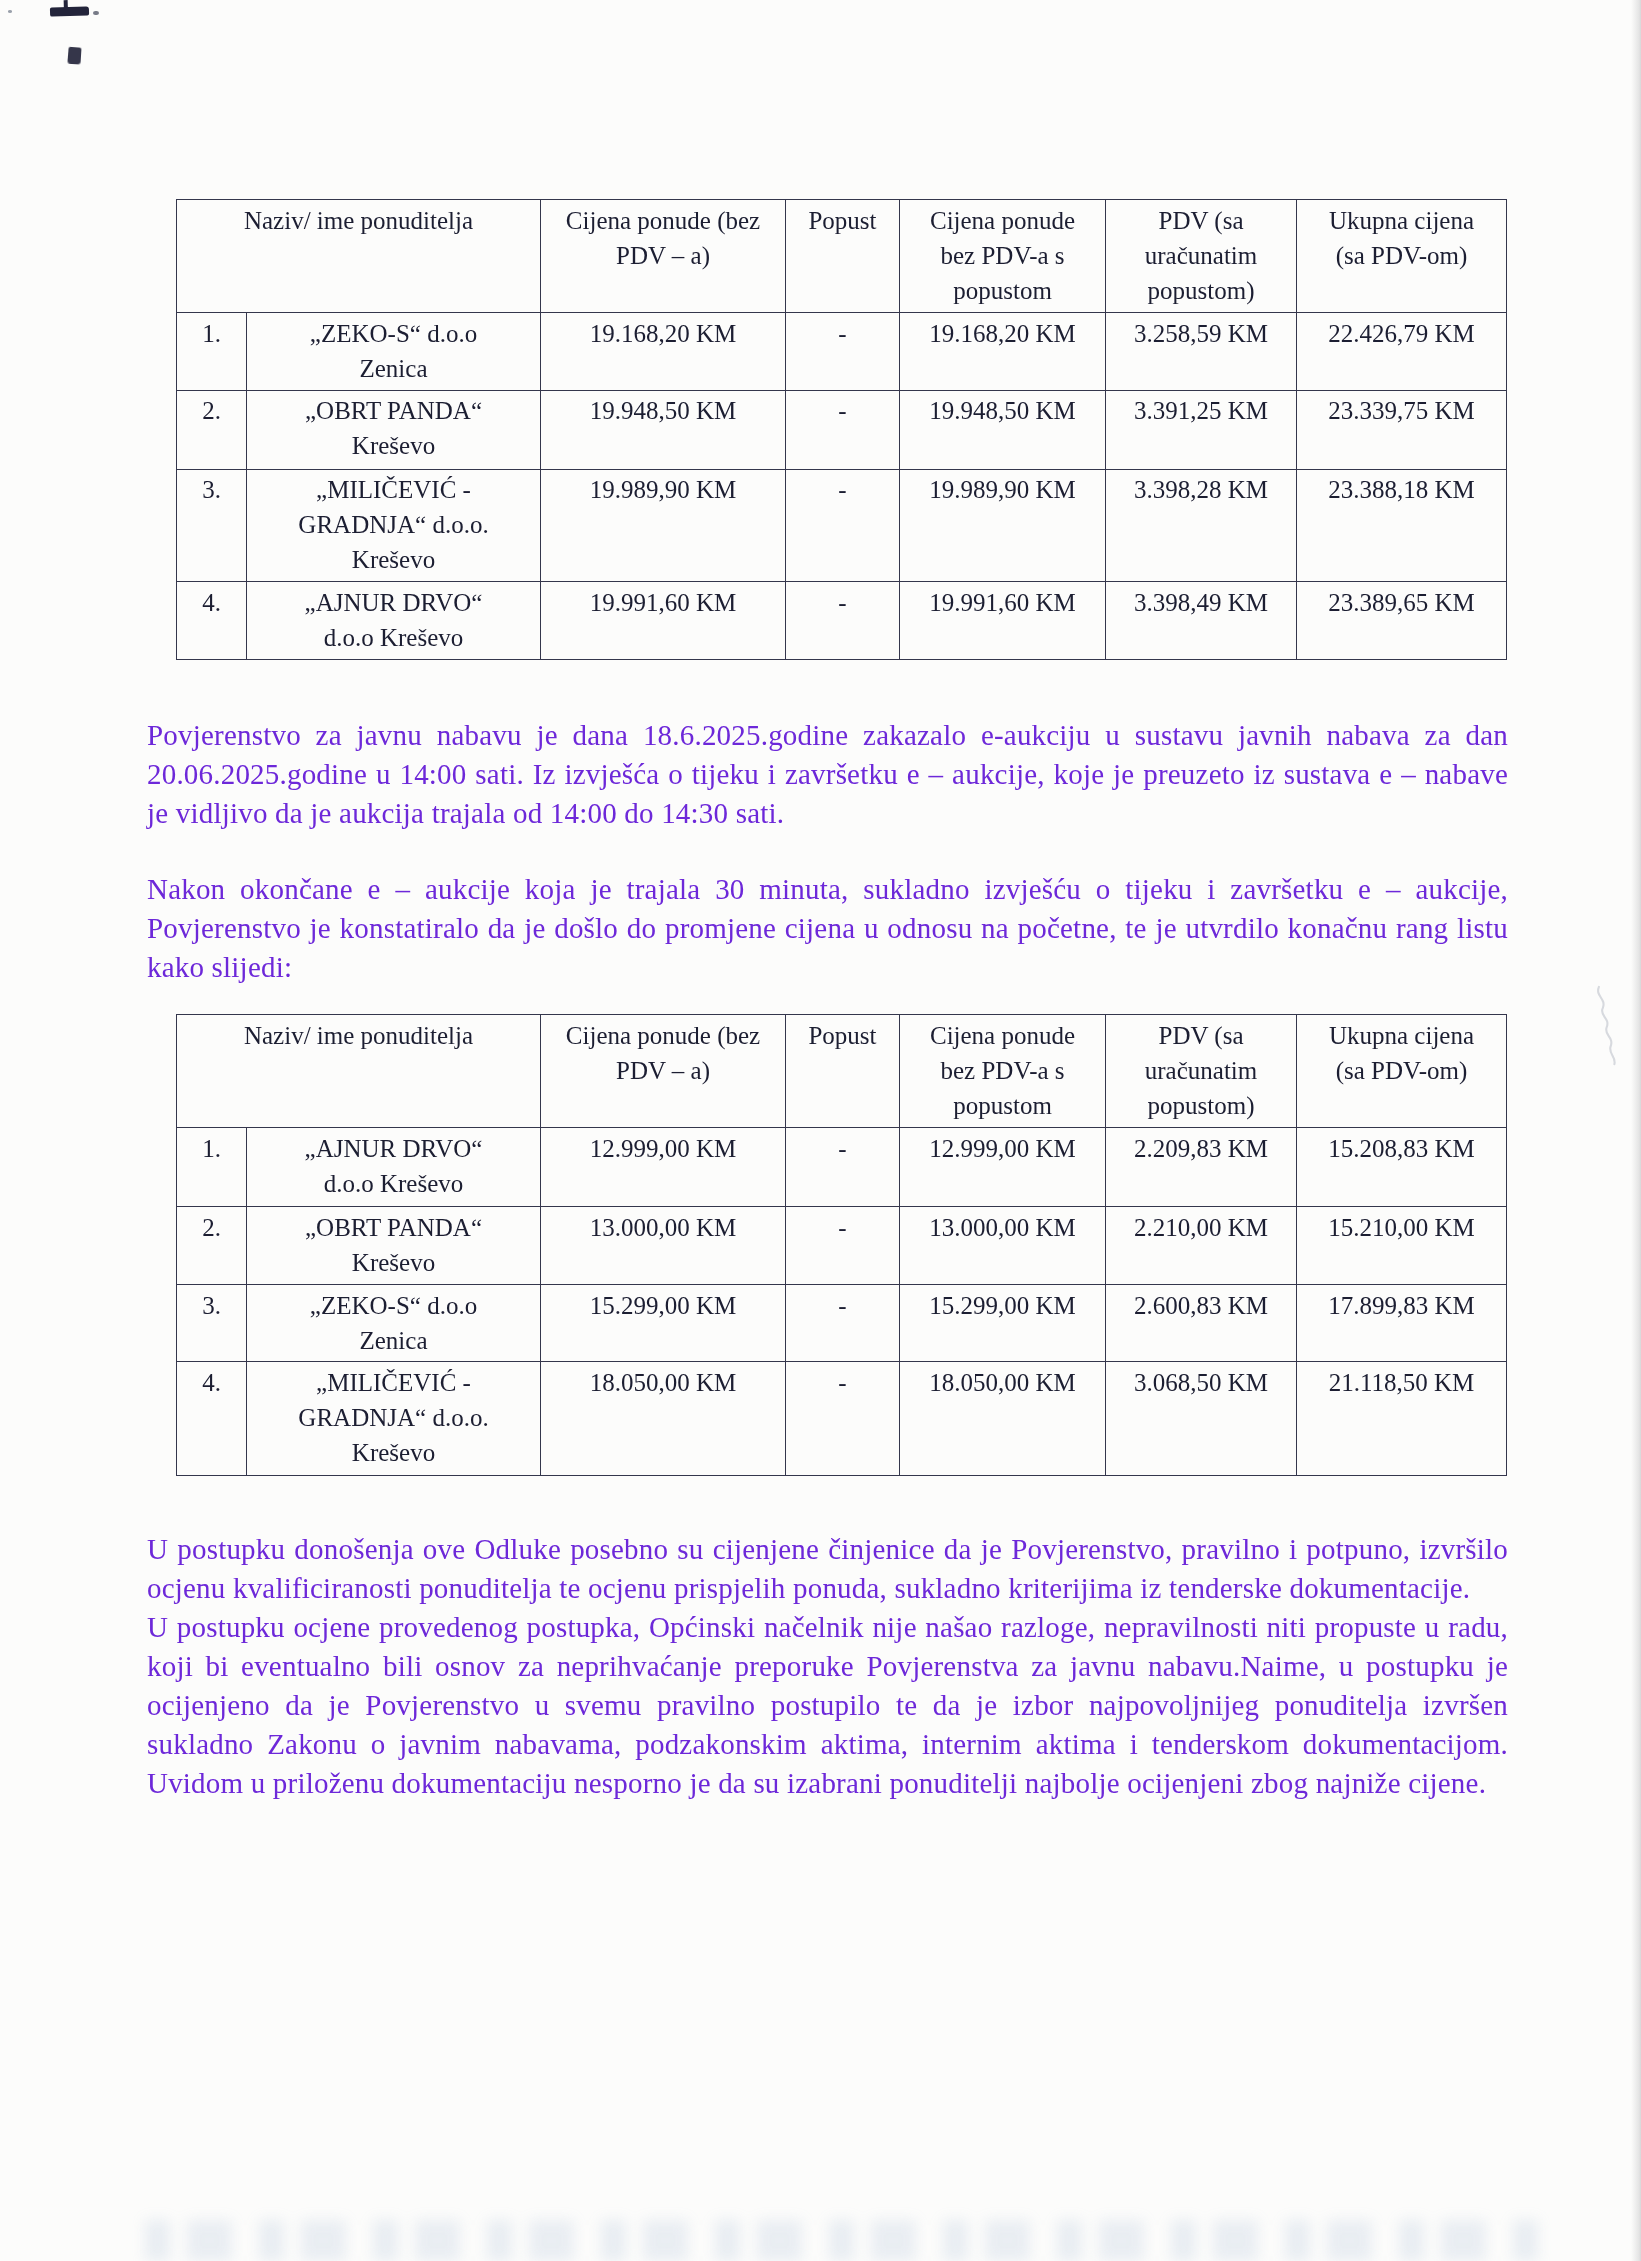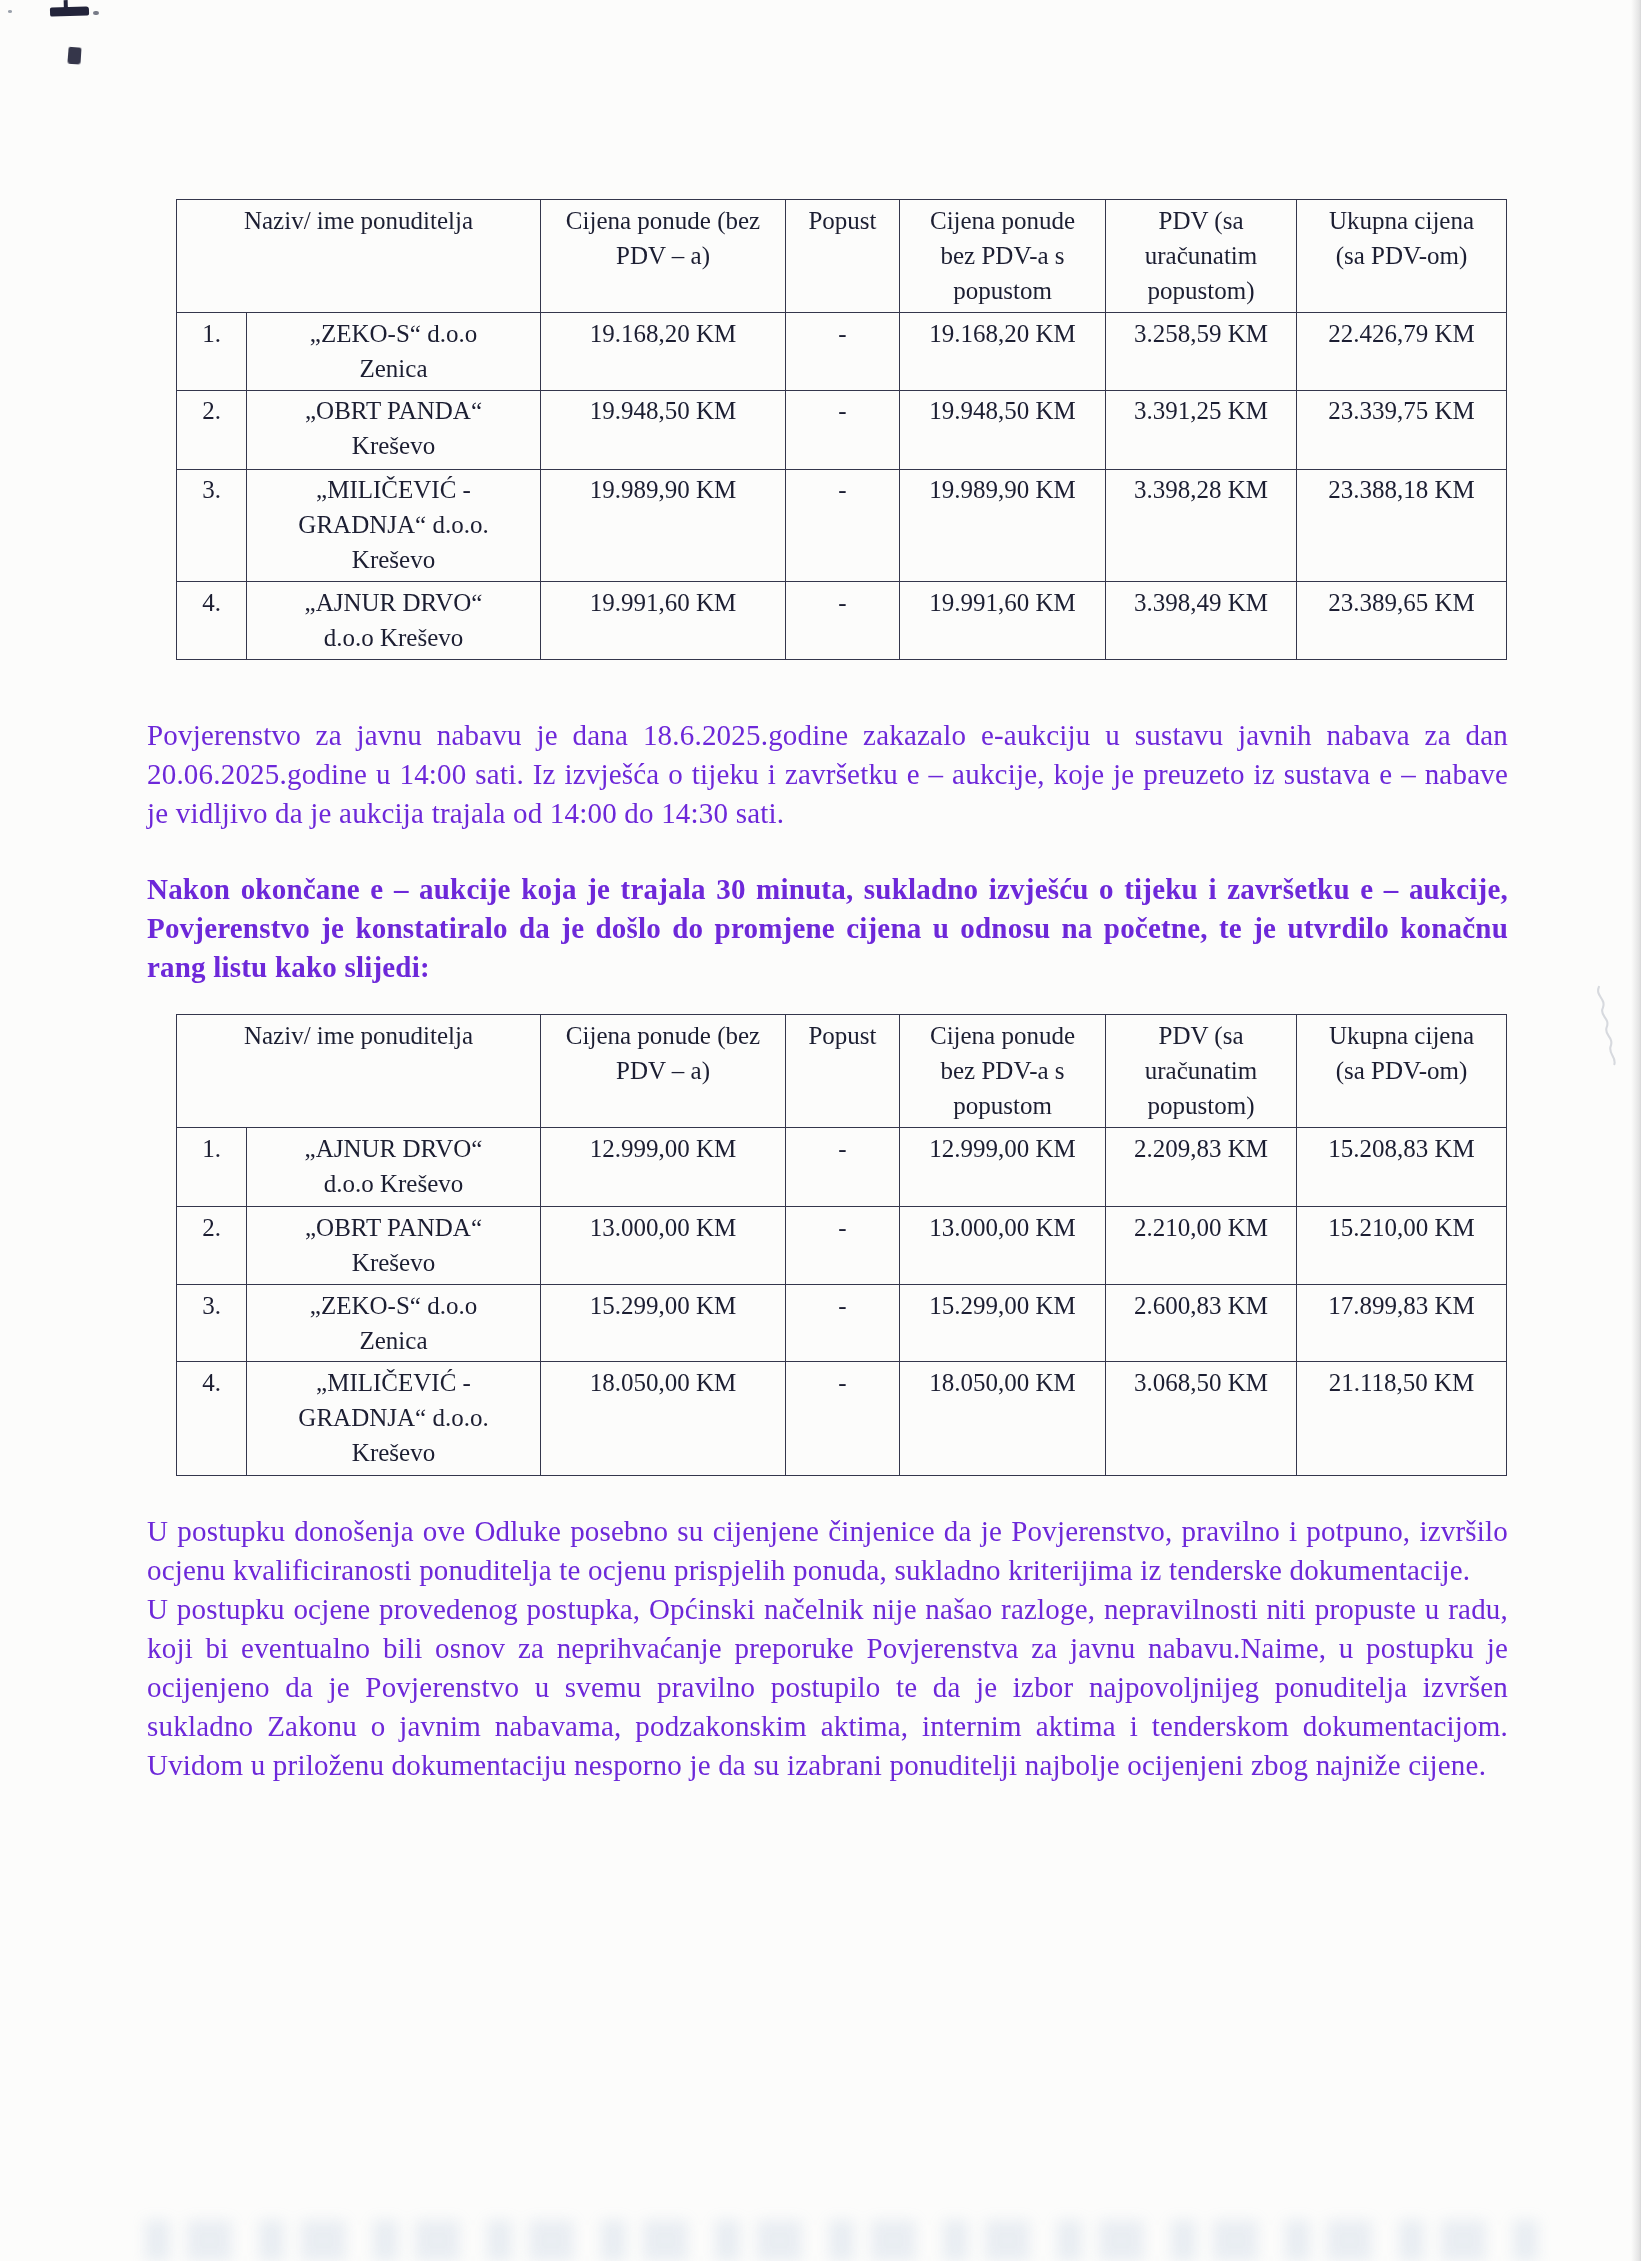--- a/index.html
+++ b/index.html
@@ -51,22 +51,22 @@
   
   p.doc{
     font-size:29px;
     line-height:39px;
     text-align:justify;
     margin:0;
     color:#6d28d9;
     letter-spacing:0.2px;
   }
   #para1{margin-top:56px;}
-  #para2{margin-top:37px;font-weight:bold;}
-  #para3{margin-top:36px;}
+  #para2{margin-top:37px;}
+  #para3{margin-top:54px;}
   #para4{margin-top:0;}
 
   
   .artifact{position:absolute;}
   .mark-top-bar{
     left:50px;top:6.8px;width:39px;height:8.7px;
     background:#23243a;border-radius:1.9px 2.9px 1.9px 1.9px;
     transform:rotate(-2deg);
   }
   .mark-top-bar::before{

